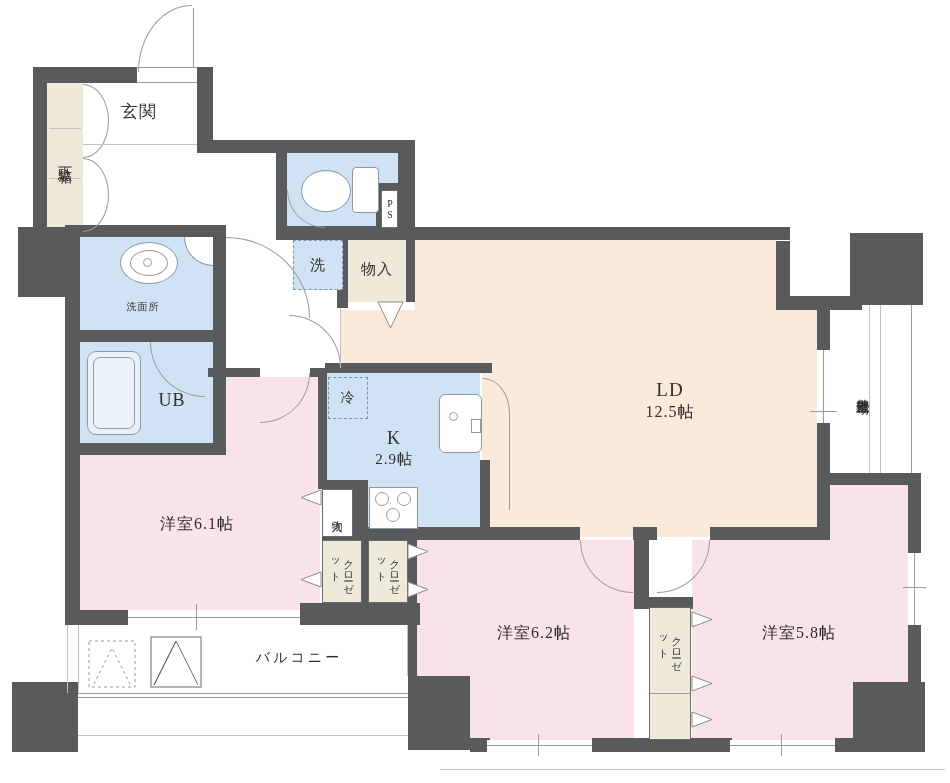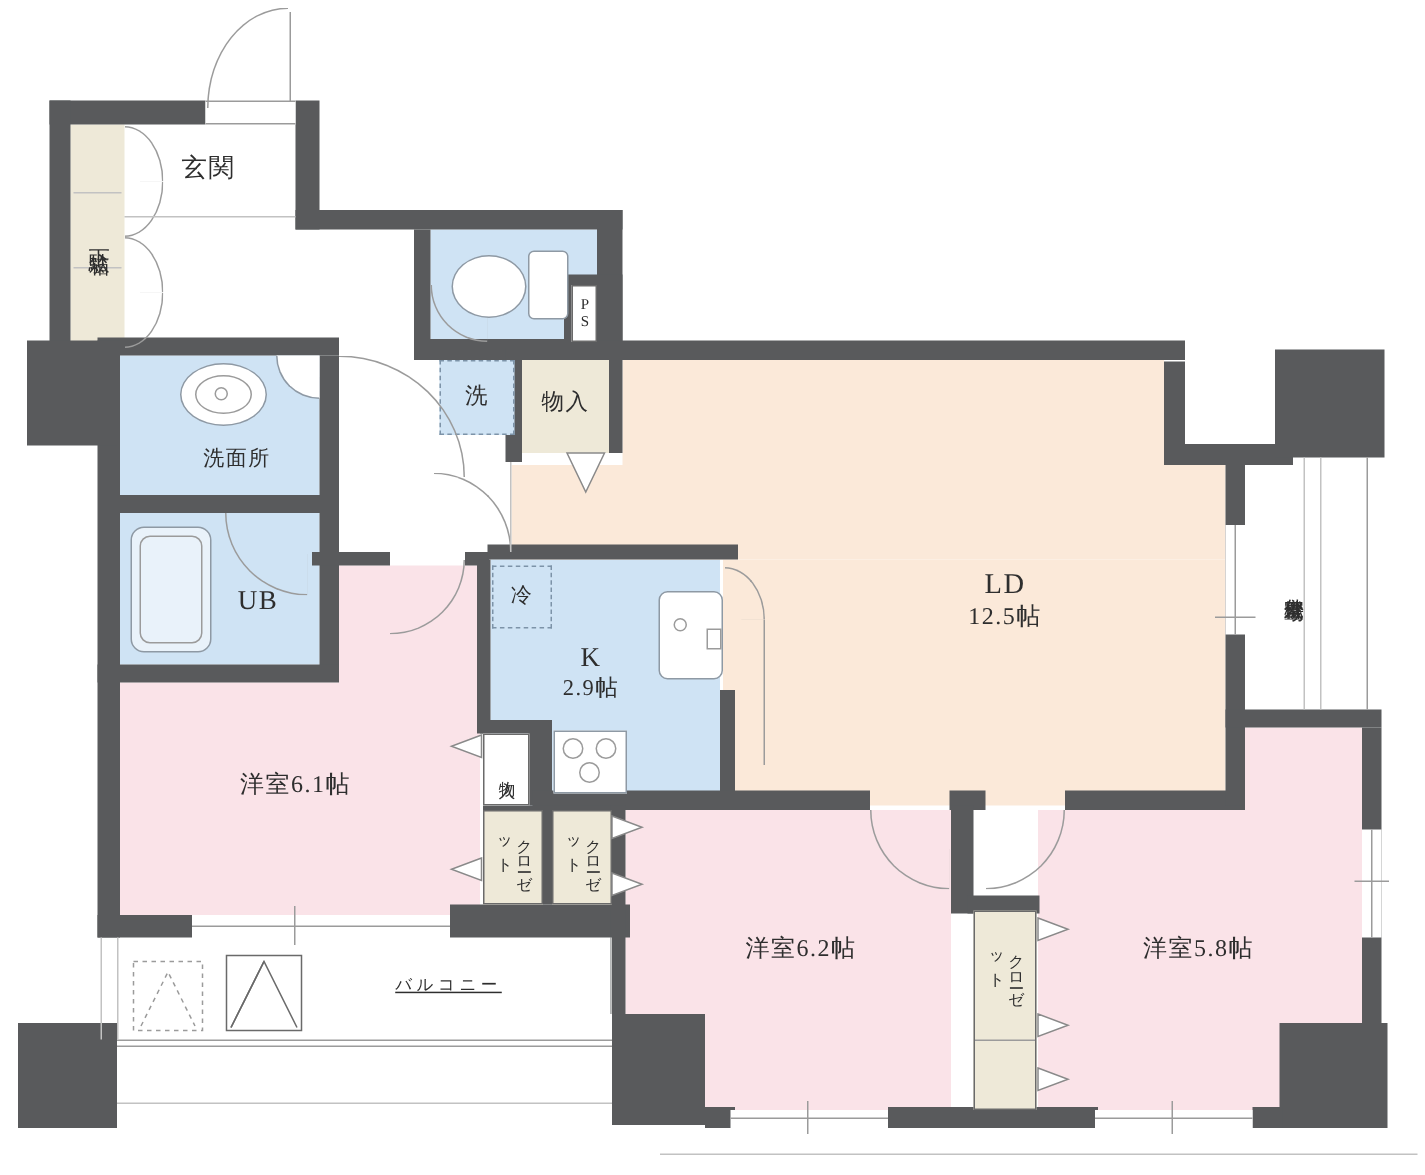--- a/index.html
+++ b/index.html
@@ -237,34 +237,34 @@
       <svg width="23" height="17">
         <path d="M1 1 L21 8.5 L1 16 Z" fill="#fff" stroke="#8a8a8a"></path>
       </svg>
     </div>
 
   <div class="lbl" style="left:139px;top:112px;font-size:17px;">玄関</div>
   <div class="vlbl" style="left:65px;top:158px;font-size:14px;">下駄箱</div>
   <div class="vlbl" style="left:390px;top:209px;font-size:10px;letter-spacing:0;">PS</div>
   <div class="lbl" style="left:318px;top:265px;font-size:15px;">洗</div>
   <div class="lbl" style="left:377px;top:269px;font-size:15px;">物入</div>
-  <div class="lbl" style="left:158px;top:307px;font-size:14px;">洗面所</div>
+  <div class="lbl" style="left:143px;top:307px;font-size:10px;">洗面所</div>
   <div class="lbl" style="left:172px;top:400px;font-size:18px;">UB</div>
   <div class="lbl" style="left:348px;top:398px;font-size:14px;">冷</div>
   <div class="lbl" style="left:394px;top:448px;font-size:15px;">
     <span style="font-size:18px;">K</span><br>
     <span>2.9帖</span>
   </div>
   <div class="lbl" style="left:670px;top:400px;font-size:16px;">
     <span style="font-size:19px;">LD</span><br>
     <span>12.5帖</span>
   </div>
   <div class="vlbl" style="left:862px;top:390px;font-size:13px;letter-spacing:1px;">室外機置場</div>
   <div class="lbl" style="left:197px;top:524px;font-size:16px;">洋室6.1帖</div>
   <div class="vlbl" style="left:337px;top:512px;font-size:11px;letter-spacing:0;">物入</div>
   <div class="v2col" style="left:342px;top:571px;height:38px;">クローゼット</div>
   <div class="v2col" style="left:388px;top:571px;height:38px;">クローゼット</div>
   <div class="v2col" style="left:670px;top:648px;height:38px;">クローゼット</div>
-  <div class="lbl" style="left:299px;top:658px;font-size:11px;letter-spacing:3px;text-decoration:underline;">バルコニー</div>
+  <div class="lbl" style="left:299px;top:658px;font-size:14px;letter-spacing:3px;">バルコニー</div>
   <div class="lbl" style="left:534px;top:633px;font-size:16px;">洋室6.2帖</div>
   <div class="lbl" style="left:799px;top:633px;font-size:16px;">洋室5.8帖</div>
 
 </div>
 
 </body></html>

